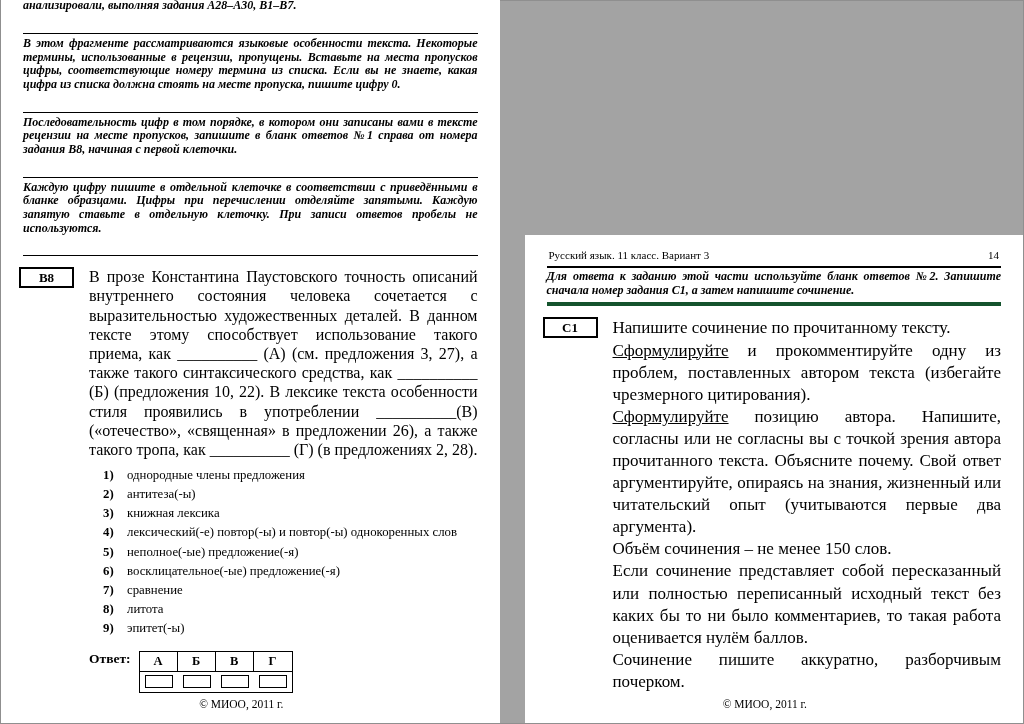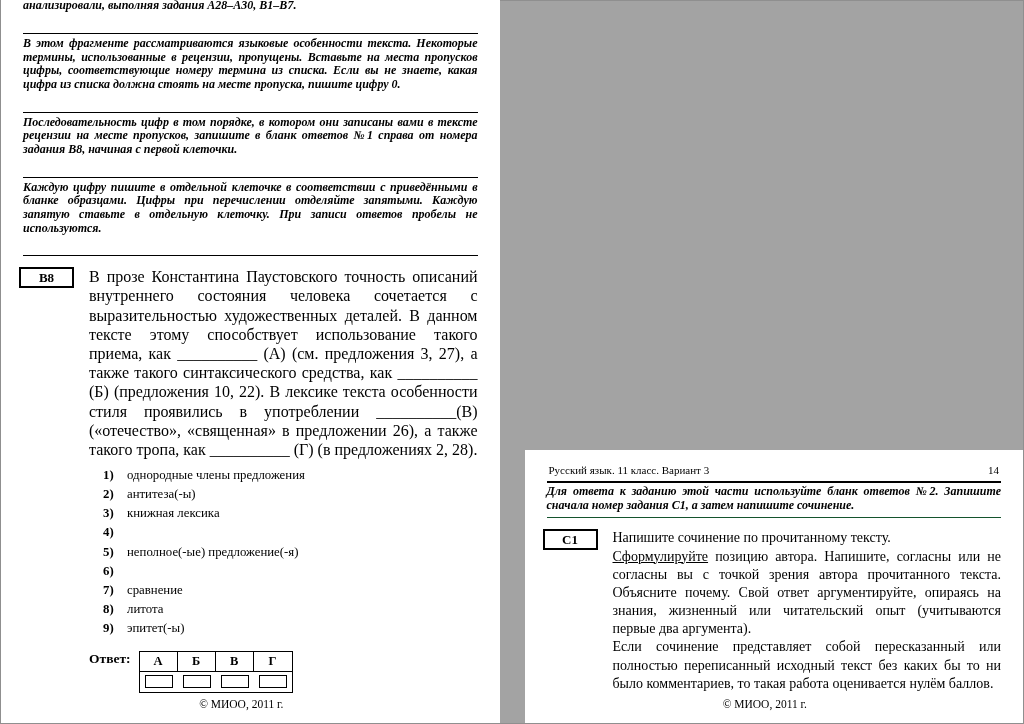--- a/index.html
+++ b/index.html
@@ -62,23 +62,23 @@
   .at-th:last-child { border-right:none; }
   .at-cells { display:flex; padding:3px 0 4px 0; }
   .at-cell { width:38px; display:flex; justify-content:center; }
   .at-cell .box { width:28px; height:13px; border:1px solid #000; background:#fff; }
   .footer {
     position:absolute; bottom:13px; left:0; right:18px;
     text-align:center; font-size:11.5px;
   }
   
   .part-title { text-align:center; font-weight:bold; font-size:13.5px; margin:9px 0 6px 0; }
-  .rule-box { border-top:1px solid #000; border-bottom:1px solid #14532d; }
+  .rule-box { border-top:1px solid #000; border-bottom:4px solid #14532d; }
   .rule-box .instr { padding:2px 0 5px 0; }
-  .essay p { text-align:justify; font-size:14px; line-height:1.3; }
+  .essay p { text-align:justify; font-size:17px; line-height:1.3; }
   .u { text-decoration:underline; }
 </style>
 </head>
 <body>
 
 <div class="spread">
 
   <div class="page">
     <div class="page-header">
       <span>Русский язык. 11 класс. Вариант 3</span>
@@ -105,27 +105,29 @@
           <li class="option">
               <span class="opt-num">2)</span>
               <span class="opt-text">антитеза(-ы)</span>
             </li>
           <li class="option">
               <span class="opt-num">3)</span>
               <span class="opt-text">книжная лексика</span>
             </li>
           <li class="option">
               <span class="opt-num">4)</span>
+              <span class="opt-text">лексический(-е) повтор(-ы) и повтор(-ы) однокоренных слов</span>
             </li>
           <li class="option">
               <span class="opt-num">5)</span>
               <span class="opt-text">неполное(-ые) предложение(-я)</span>
             </li>
           <li class="option">
               <span class="opt-num">6)</span>
+              <span class="opt-text">восклицательное(-ые) предложение(-я)</span>
             </li>
           <li class="option">
               <span class="opt-num">7)</span>
               <span class="opt-text">сравнение</span>
             </li>
           <li class="option">
               <span class="opt-num">8)</span>
               <span class="opt-text">литота</span>
             </li>
           <li class="option">
@@ -173,21 +175,24 @@
 
 
     <div class="rule-box">
       <p class="instr">Для ответа к заданию этой части используйте бланк ответов №2. Запишите сначала номер задания С1, а затем напишите сочинение.</p>
     </div>
 
     <div class="task">
       <div class="task-label">С1</div>
       <div class="task-body essay">
         <p><span class="u"></span><span>Напишите сочинение по прочитанному тексту.</span></p>
+        <p><span class="u">Сформулируйте</span><span> и прокомментируйте одну из проблем, поставленных автором текста (избегайте чрезмерного цитирования).</span></p>
         <p><span class="u">Сформулируйте</span><span> позицию автора. Напишите, согласны или не согласны вы с точкой зрения автора прочитанного текста. Объясните почему. Свой ответ аргументируйте, опираясь на знания, жизненный или читательский опыт (учитываются первые два аргумента).</span></p>
+        <p><span class="u"></span><span>Объём сочинения – не менее 150 слов.</span></p>
         <p><span class="u"></span><span>Если сочинение представляет собой пересказанный или полностью переписанный исходный текст без каких бы то ни было комментариев, то такая работа оценивается нулём баллов.</span></p>
+        <p><span class="u"></span><span>Сочинение пишите аккуратно, разборчивым почерком.</span></p>
       </div>
     </div>
 
     <div class="footer">© МИОО, 2011 г.</div>
   </div>
 
 </div>
 
 </body></html>

